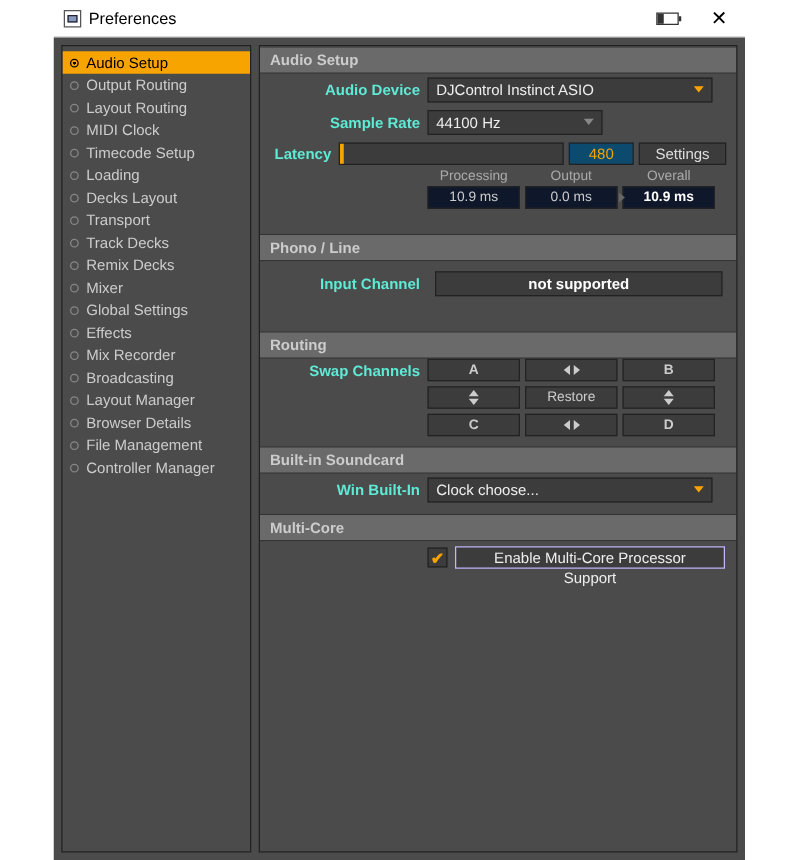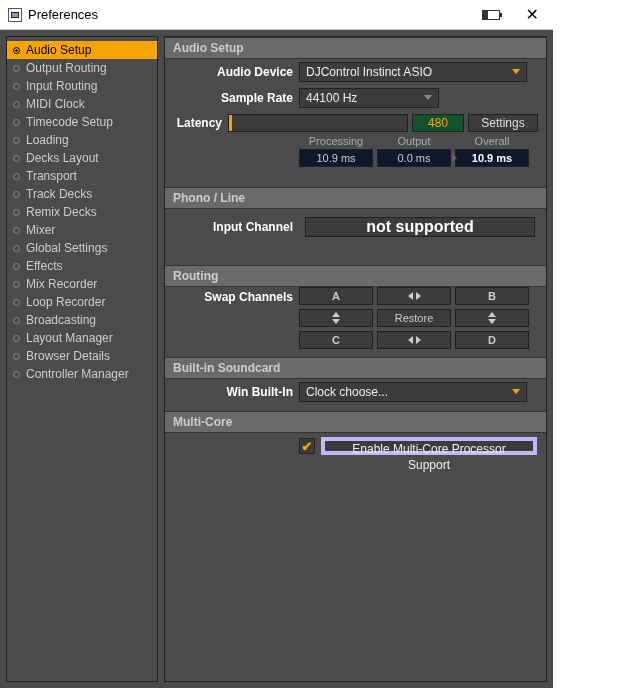--- a/index.html
+++ b/index.html
@@ -1,17 +1,17 @@
 <!DOCTYPE html>
 <html><head>
 <meta charset="utf-8">
 <style>
   * { box-sizing: border-box; margin: 0; padding: 0; font-family: Arial, Helvetica, sans-serif; }
   body { background: #fff; width: 641px; height: 688px; overflow: hidden; }
-  .window { width: 553px; height: 688px; display: flex; flex-direction: column; }
+  .window { width: 553px; height: 688px; display: flex; flex-direction: column; margin-left: 43px; }
   .titlebar {
     height: 30px; background: #fff; display: flex; align-items: center;
     padding: 0 8px; border-bottom: 1px solid #ccc; font-size: 13px; color: #000;
   }
   .titlebar .title-icon {
     width: 14px; height: 14px; border: 1px solid #555; margin-right: 6px;
     display: flex; align-items: center; justify-content: center;
   }
   .titlebar .title-icon .cube {
     width: 8px; height: 6px; background: #8899bb; border: 1px solid #223;
@@ -44,61 +44,61 @@
   .main {
     flex: 1; background: #4b4b4b; border: 1px solid #222; padding: 0 0 8px 0; overflow: hidden;
   }
   .section-hdr {
     background: #6a6a6a; color: #ccc; font-size: 12px; font-weight: bold;
     padding: 3px 8px; border-bottom: 1px solid #333; border-top: 1px solid #333;
   }
   .row {
     display: flex; align-items: center; padding: 3px 8px; gap: 6px; font-size: 12px; color: #ccc;
   }
-  .row-label { width: 120px; text-align: right; font-size: 12px; color:#ffffff; font-weight: bold; }
+  .row-label { width: 120px; text-align: right; font-size: 12px; color:#5eead4; font-weight: bold; }
   .dropdown {
     flex: 1; background: #3c3c3c; border: 1px solid #222; color: #eee;
     font-size: 12px; padding: 2px 6px; height: 20px; display: flex; align-items: center;
     position: relative; cursor: pointer;
   }
   .dropdown .tri {
     position: absolute; right: 6px; top: 6px; width: 0; height: 0;
     border-left: 4px solid transparent; border-right: 4px solid transparent;
     border-top: 5px solid #f7a400;
   }
   .dropdown.small { width: 140px; flex: none; }
   .dropdown.small .tri { border-top-color: #888; }
   .latency-row { display: flex; align-items: center; gap: 4px; }
   .lat-slider {
     width: 180px; height: 18px; background: #3c3c3c; border: 1px solid #222;
     position: relative;
   }
   .lat-slider .fill { position: absolute; left: 0; top: 0; height: 100%; width: 3px; background: #f7a400; }
   .lat-value {
-    width: 52px; height: 18px; background: #14532d; border: 1px solid #222;
+    width: 52px; height: 18px; background: #0c4a6e; border: 1px solid #222;
     color: #f7a400; font-size: 12px; text-align: center; line-height: 16px;
   }
   .btn {
     background: #3c3c3c; border: 1px solid #222; color: #ddd; font-size: 12px;
     text-align: center; height: 18px; line-height: 16px; cursor: pointer; padding: 0 8px;
   }
   .btn.settings { width: 70px; }
   .lat-table { margin-left: 134px; display:flex; flex-direction:column; gap:2px; }
   .lat-hdr, .lat-vals { display: flex; gap: 4px; font-size: 11px; color: #aaa; }
   .lat-hdr div, .lat-vals div { width: 74px; text-align: center; }
   .lat-vals div { background: #0f172a; border: 1px solid #222; color: #ccc; height: 18px; line-height: 16px; }
   .lat-vals div.ovr { color: #fff; font-weight: bold; position: relative; }
   .lat-vals .arrow {
     position:absolute; left:-4px; top:4px; width:0; height:0;
     border-top:4px solid transparent; border-bottom:4px solid transparent;
     border-left:5px solid #666;
   }
   .input-channel {
     margin-left: 6px; width: 230px; background: #3c3c3c; border: 1px solid #222;
-    height: 20px; color: #fff; font-size: 16px; text-align: center; line-height: 18px; font-weight: bold;
+    height: 20px; color: #fff; font-size: 12px; text-align: center; line-height: 18px; font-weight: bold;
   }
   .swap-grid { display: flex; flex-direction: column; gap: 4px; }
   .swap-row { display: flex; gap: 4px; justify-content: flex-start; margin-left: 134px; }
   .mini-btn {
     width: 74px; height: 18px; background: #3c3c3c; border: 1px solid #222;
     color: #ccc; font-size: 11px; text-align: center; line-height: 16px; cursor: pointer;
     display: flex; align-items: center; justify-content: center;
   }
   .mini-btn.lbl { font-weight: bold; }
   .swap-arrow { display:flex; gap:3px; align-items:center; }
@@ -106,21 +106,21 @@
   .tri-r { width:0;height:0;border-top:4px solid transparent;border-bottom:4px solid transparent;border-left:5px solid #ccc; }
   .tri-u { width:0;height:0;border-left:4px solid transparent;border-right:4px solid transparent;border-bottom:5px solid #ccc; }
   .tri-d { width:0;height:0;border-left:4px solid transparent;border-right:4px solid transparent;border-top:5px solid #ccc; }
   .checkrow { display:flex; align-items:center; gap:6px; margin-left:134px; padding: 4px 0; }
   .checkbox {
     width:16px; height:16px; background:#3c3c3c; border:1px solid #222;
     display:flex; align-items:center; justify-content:center; cursor:pointer;
   }
   .checkbox .chk { color:#f7a400; font-size:13px; font-weight:bold; line-height:1; }
   .check-label {
-    background:#3c3c3c; border:4px solid #c4b5fd; height:18px; line-height:16px;
+    background:#3c3c3c; border:1px solid #c4b5fd; height:18px; line-height:16px;
     font-size:12px; color:#eee; padding:0 8px; width: 216px; text-align:center;
   }
   .sp { height: 20px; }
 </style>
 </head>
 <body>
 
 <div class="window">
   <div class="titlebar">
     <span class="title-icon">
@@ -138,21 +138,21 @@
         <div class="sidebar-item sel">
           <span class="dot"></span>
           <span>Audio Setup</span>
         </div>
         <div class="sidebar-item">
           <span class="dot"></span>
           <span>Output Routing</span>
         </div>
         <div class="sidebar-item">
           <span class="dot"></span>
-          <span>Input Routing</span>
+          <span>Layout Routing</span>
         </div>
         <div class="sidebar-item">
           <span class="dot"></span>
           <span>MIDI Clock</span>
         </div>
         <div class="sidebar-item">
           <span class="dot"></span>
           <span>Timecode Setup</span>
         </div>
         <div class="sidebar-item">
@@ -186,33 +186,33 @@
         <div class="sidebar-item">
           <span class="dot"></span>
           <span>Effects</span>
         </div>
         <div class="sidebar-item">
           <span class="dot"></span>
           <span>Mix Recorder</span>
         </div>
         <div class="sidebar-item">
           <span class="dot"></span>
-          <span>Loop Recorder</span>
-        </div>
-        <div class="sidebar-item">
-          <span class="dot"></span>
           <span>Broadcasting</span>
         </div>
         <div class="sidebar-item">
           <span class="dot"></span>
           <span>Layout Manager</span>
         </div>
         <div class="sidebar-item">
           <span class="dot"></span>
           <span>Browser Details</span>
+        </div>
+        <div class="sidebar-item">
+          <span class="dot"></span>
+          <span>File Management</span>
         </div>
         <div class="sidebar-item">
           <span class="dot"></span>
           <span>Controller Manager</span>
         </div>
       </div>
 
     <div class="main">
 
       <div class="section-hdr">Audio Setup</div>

